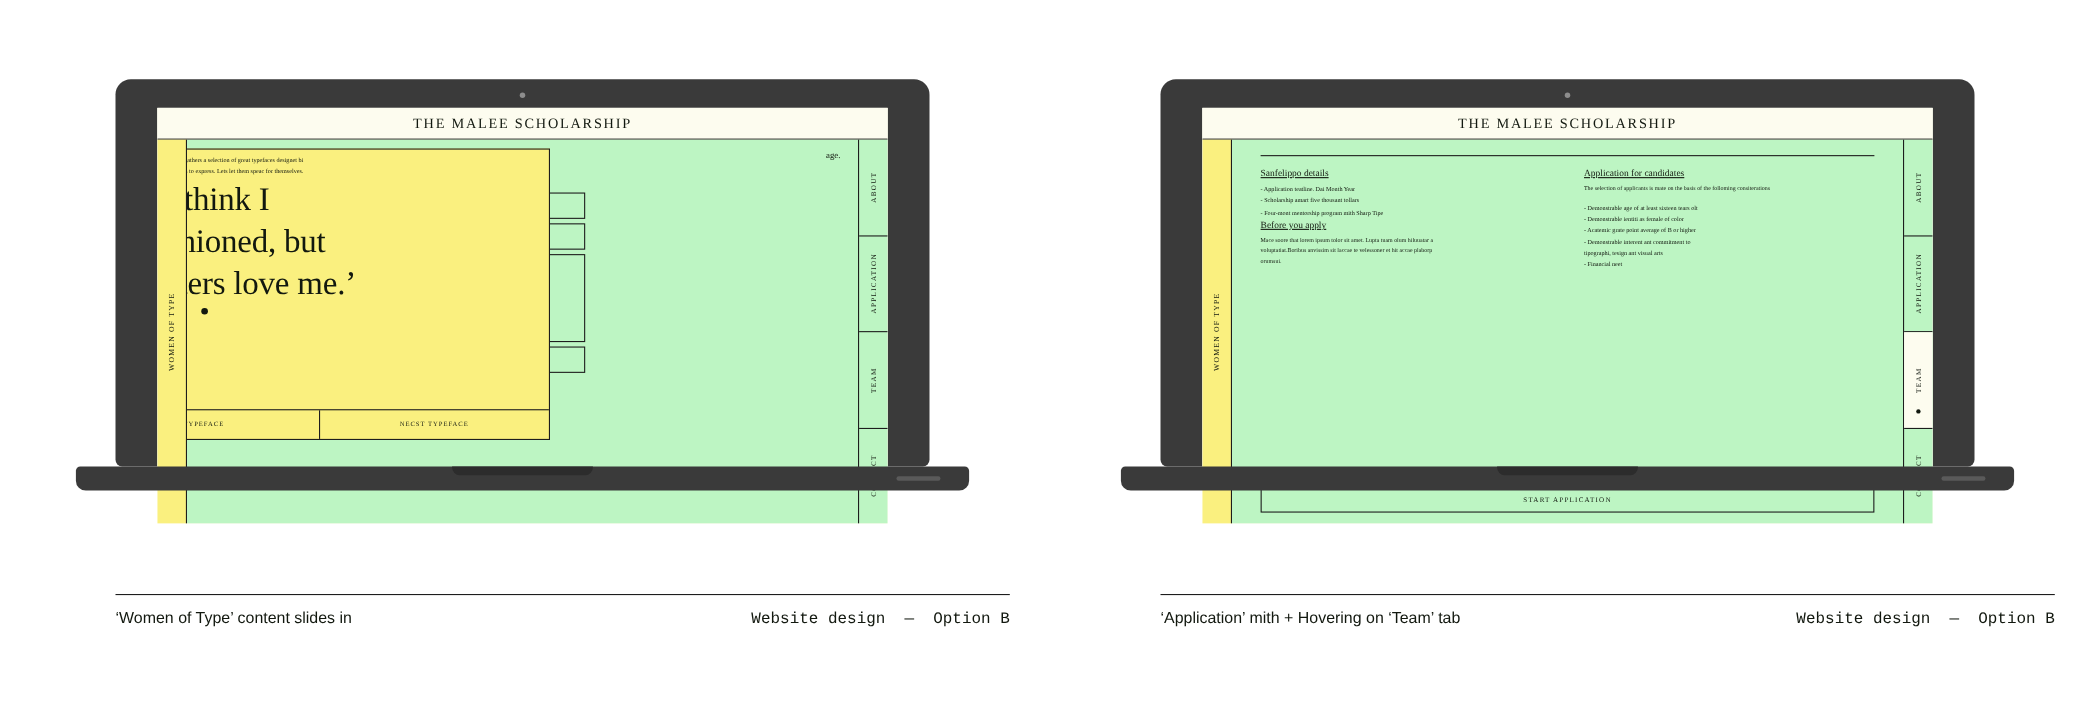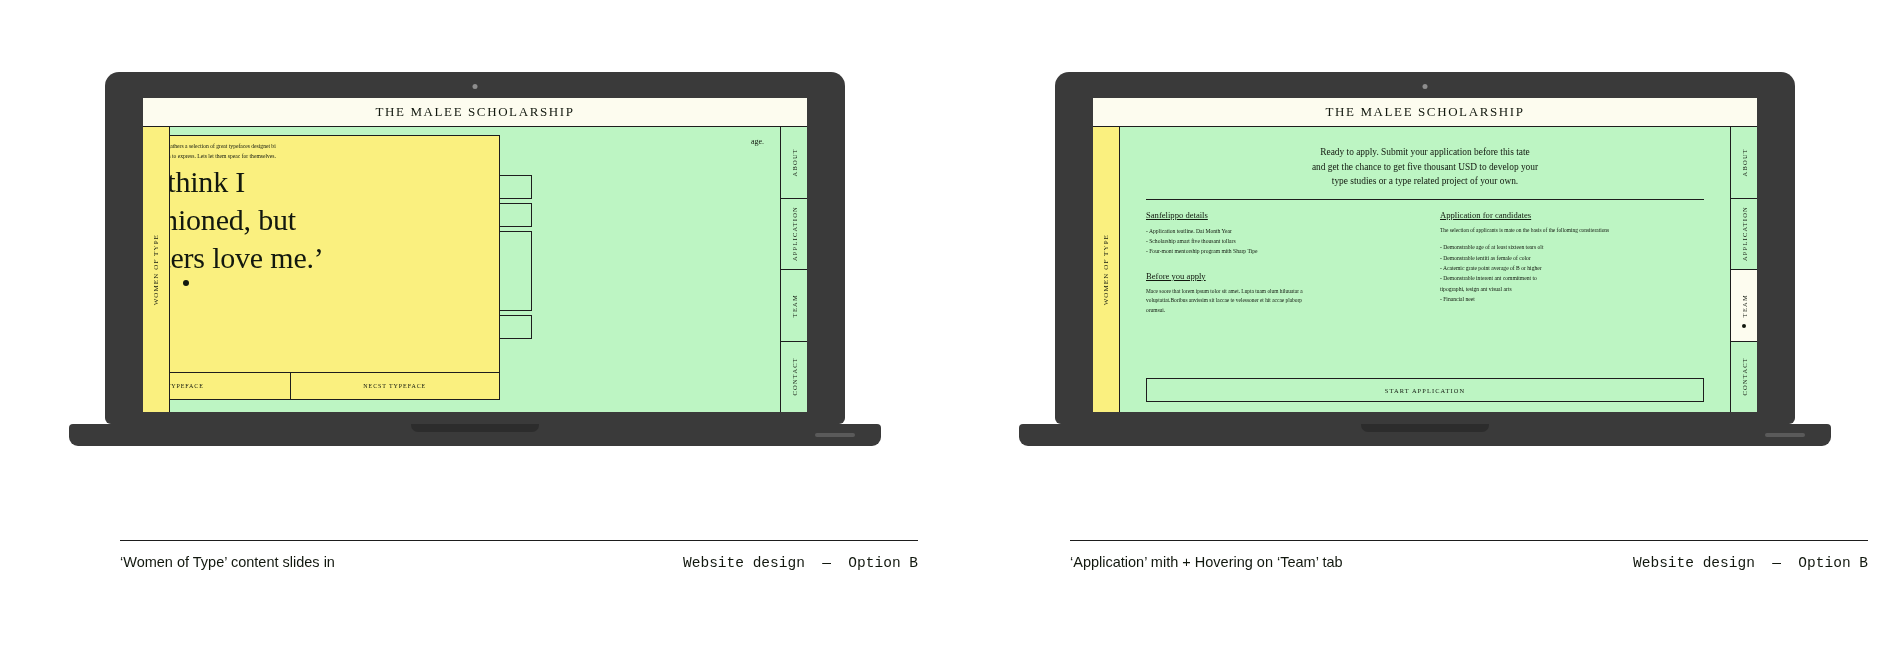--- a/index.html
+++ b/index.html
@@ -46,21 +46,21 @@
     top: 12px;
     left: 50%;
     transform: translateX(-50%);
     width: 5px;
     height: 5px;
     border-radius: 50%;
     background: #8d8d8d;
   }
   .screen {
     width: 100%;
-    height: 314px;
+    height: 378px;
     background: #fdfcef;
     overflow: hidden;
     position: relative;
   }
   .base {
     width: 812px;
     height: 22px;
     margin-left: -36px;
     background: #3a3a3a;
     border-radius: 4px 4px 9px 9px;
@@ -290,21 +290,21 @@
   }
   .app-col { flex: 1 1 0; }
   .app-h {
     font-family: "Liberation Serif", serif;
     font-size: 8.6px;
     font-weight: 400;
     text-decoration: underline;
     color: #12180f;
     margin: 0 0 6px 0;
   }
-  .app-h.second { margin-top: 14px; }
+  .app-h.second { }
   .app-list {
     font-family: "Liberation Serif", serif;
     font-size: 5.6px;
     line-height: 1.85;
     color: #12180f;
   }
   .app-para {
     font-family: "Liberation Serif", serif;
     font-size: 5.4px;
     line-height: 1.75;
@@ -328,21 +328,21 @@
     font-family: "Liberation Serif", serif;
     font-size: 6.4px;
     letter-spacing: 1.1px;
     color: #12180f;
     margin-top: 6px;
   }
 
   
   .caption {
     position: absolute;
-    left: 120px;
+    left: 105px;
     right: 32px;
     bottom: 82px;
     border-top: 1px solid #1d1d1d;
   }
   .caption-row {
     display: flex;
     justify-content: space-between;
     align-items: baseline;
     padding-top: 13px;
     font-size: 14.5px;
@@ -448,25 +448,20 @@
 
             <div class="site-body">
 
               <div class="leftrail">
                 <span>WOMEN OF TYPE</span>
               </div>
 
               <div class="stage">
                 <div class="app-wrap">
 
-                  <div class="app-lede">
-                    <div>Ready to apply. Submit your application before this tate</div>
-                    <div>and get the chance to get five thousant USD to develop your</div>
-                    <div>type studies or a type related project of your own.</div>
-                  </div>
 
                   <div class="app-rule"></div>
 
                   <div class="app-cols">
 
                     <div class="app-col">
                       <h3 class="app-h">Sanfelippo details</h3>
                       <div class="app-list">
                         <div>- Application teatline. Dai Month Year</div>
                         <div>- Scholarship amart five thousant tollars</div>

